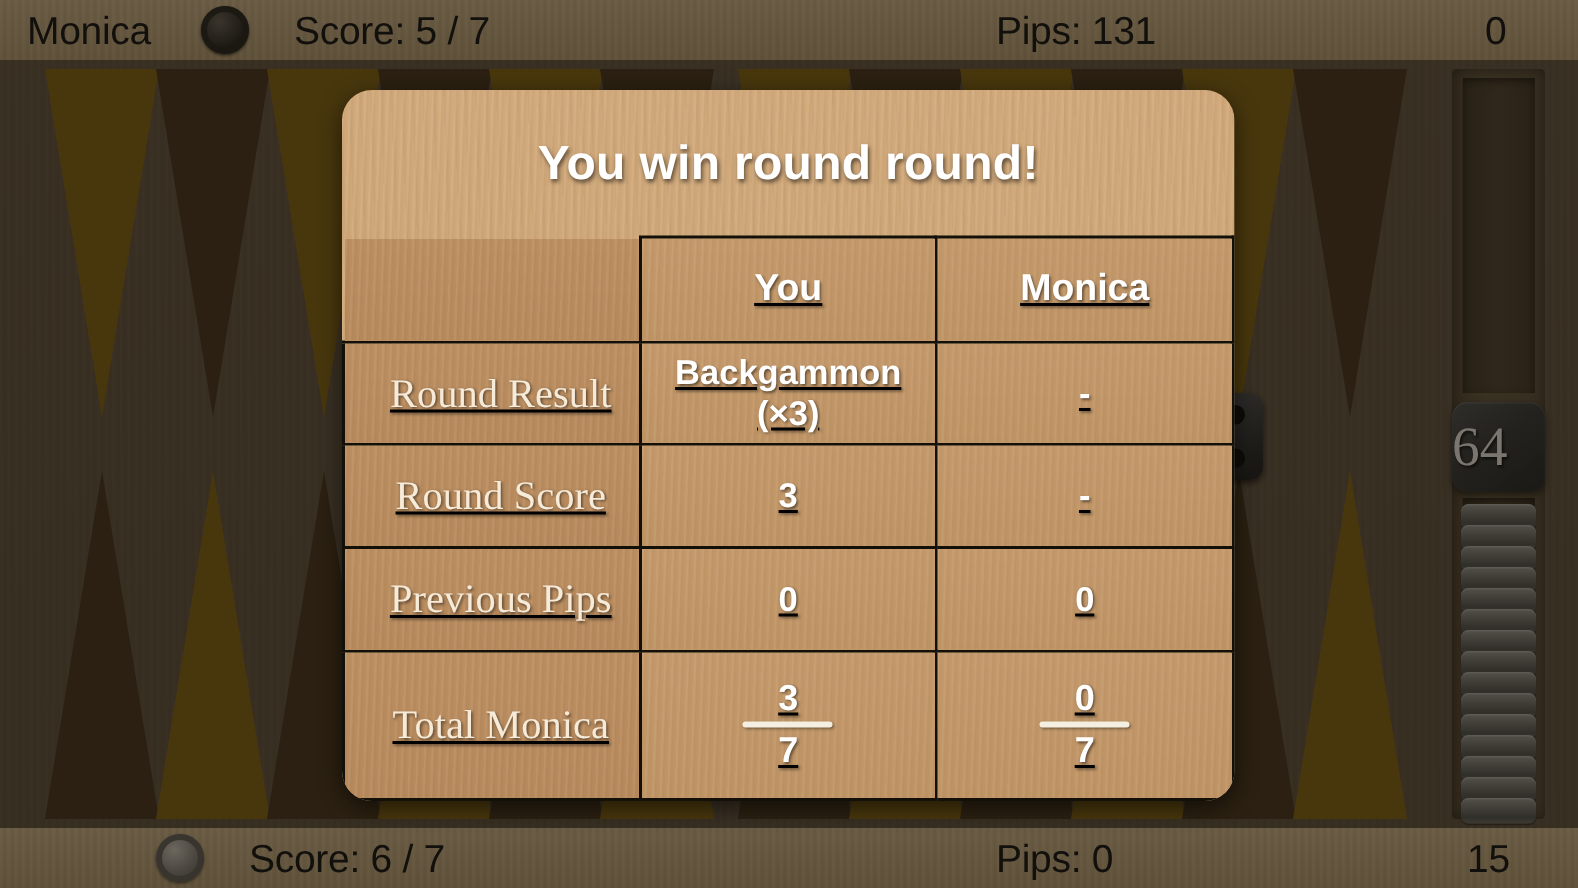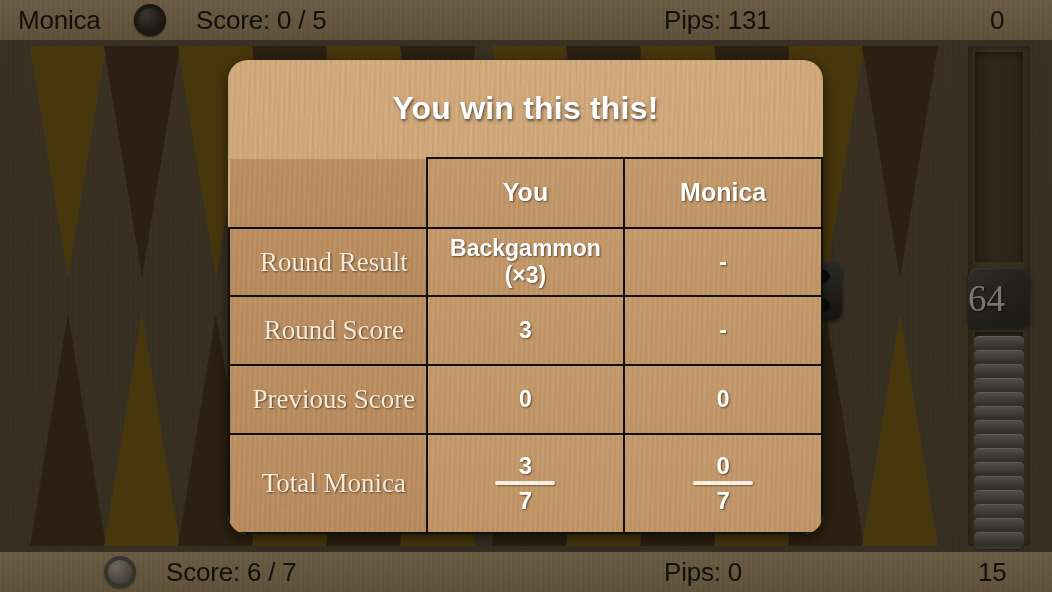--- a/index.html
+++ b/index.html
@@ -190,20 +190,21 @@
     text-shadow: 1px 2px 3px rgba(0,0,0,0.55);
     letter-spacing: 0.2px;
   }
 
   .tbl {
     position: absolute;
     left: 0; top: 97px;
     width: 595px; height: 377px;
     border-collapse: collapse;
     table-layout: fixed;
+    text-decoration: underline;
   }
   .tbl td {
     border: 2px solid #121008;
     padding: 0;
     text-align: center;
     vertical-align: middle;
     position: relative;
   }
   .tbl .label-cell {
     width: 200px;
@@ -337,35 +338,35 @@
   <div class="borne-checker" style="top:490px;"></div>
   <div class="borne-checker" style="top:504px;"></div>
   <div class="borne-checker" style="top:518px;"></div>
   <div class="borne-checker" style="top:532px;"></div>
 
   <div class="dim"></div>
 
   <div class="info-strip top">
     <span class="info-text" style="left:18px;">Monica</span>
     <span class="checker-badge checker-dark" style="left:134px;"></span>
-    <span class="info-text" style="left:196px;">Score: 0 / 5</span>
+    <span class="info-text" style="left:196px;">Score: 5 / 7</span>
     <span class="info-text" style="left:664px;">Pips: 131</span>
     <span class="info-text" style="left:990px;">0</span>
   </div>
 
   <div class="info-strip bottom">
     <span class="info-text" style="left:26px;margin-top:40px;">Mike</span>
     <span class="checker-badge checker-light" style="left:104px;"></span>
     <span class="info-text" style="left:166px;">Score: 6 / 7</span>
     <span class="info-text" style="left:664px;">Pips: 0</span>
     <span class="info-text" style="left:978px;">15</span>
   </div>
 
   <div class="dialog">
-    <div class="dialog-title">You win this this!</div>
+    <div class="dialog-title">You win round round!</div>
 
     <table class="tbl">
       <tbody>
           <tr class="row-head">
         <td class="head-blank"></td>
         <td class="val-cell head-cell">You</td>
         <td class="val-cell head-cell">Monica</td>
       </tr>
 
       <tr class="row-std">
@@ -375,21 +376,21 @@
       </tr>
 
 
       <tr class="row-std">
         <td class="label-cell">Round Score</td>
         <td class="val-cell">3</td>
         <td class="val-cell">-</td>
       </tr>
 
       <tr class="row-std">
-        <td class="label-cell">Previous Score</td>
+        <td class="label-cell">Previous Pips</td>
         <td class="val-cell">0</td>
         <td class="val-cell">0</td>
       </tr>
 
       <tr class="row-total">
         <td class="label-cell">Total Monica</td>
         <td class="val-cell">
           <div class="frac">
             <span class="frac-num">3</span>
             <span class="frac-bar"></span>

